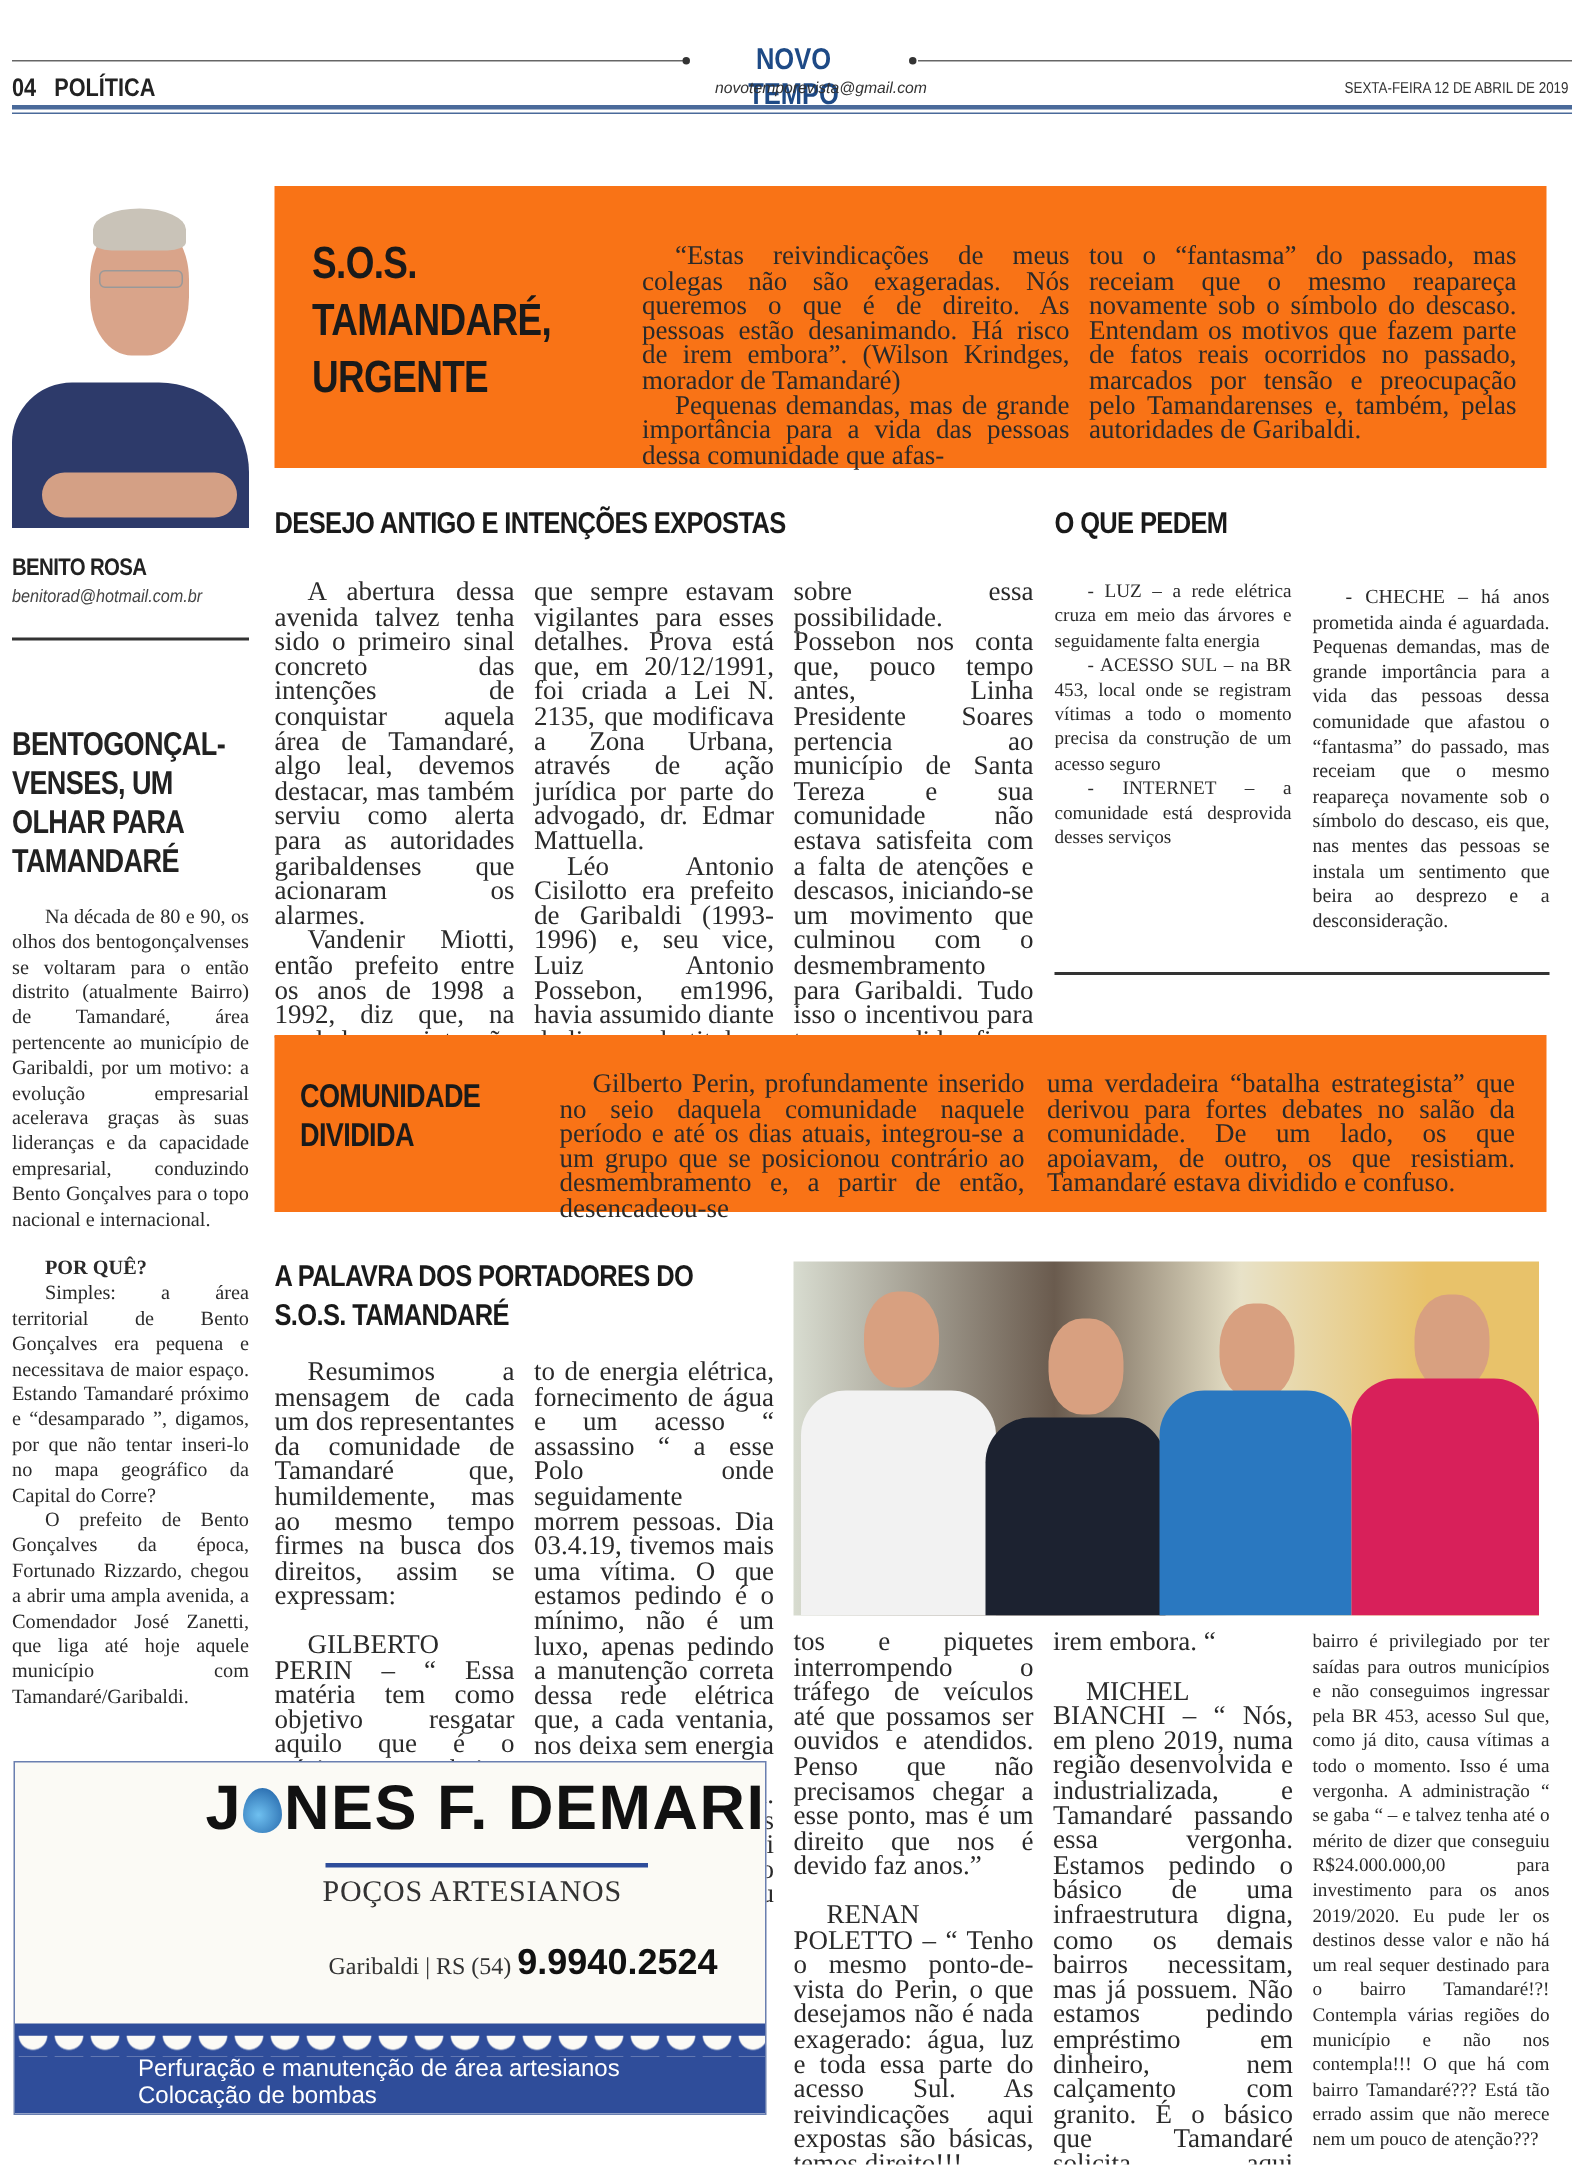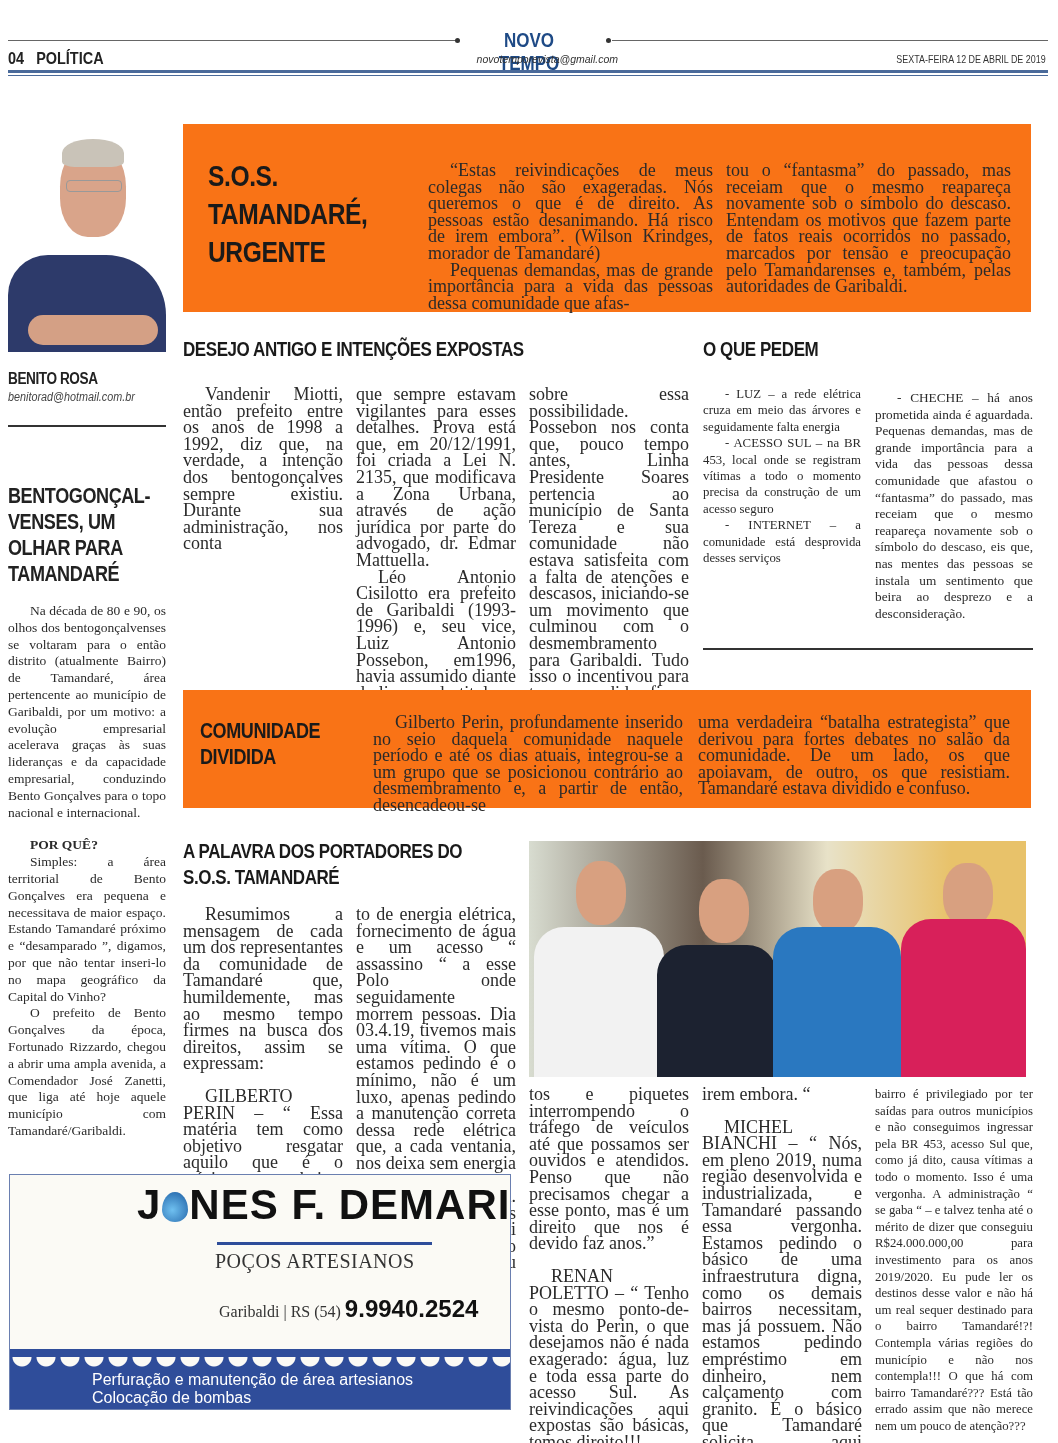--- a/index.html
+++ b/index.html
@@ -108,26 +108,27 @@
 
 <div class="side-title head-font">
   <div>BENTOGONÇAL-</div>
   <div>VENSES, UM</div>
   <div>OLHAR PARA</div>
   <div>TAMANDARÉ</div>
 </div>
 <div class="abs body-text" style="left:8px;top:603px;width:158px;font-size:13.5px;line-height:16.8px;">
   <p>Na década de 80 e 90, os olhos dos bentogonçalvenses se voltaram para o então distrito (atualmente Bairro) de Tamandaré, área pertencente ao município de Garibaldi, por um motivo: a evolução empresarial acelerava graças às suas lideranças e da capacidade empresarial, conduzindo Bento Gonçalves para o topo nacional e internacional.</p>
   <p class="gap" style="font-weight:bold;">POR QUÊ?</p>
-  <p>Simples: a área territorial de Bento Gonçalves era pequena e necessitava de maior espaço. Estando Tamandaré próximo e “desamparado ”, digamos, por que não tentar inseri-lo no mapa geográfico da Capital do Vinho?</p>
+  <p>Simples: a área territorial de Bento Gonçalves era pequena e necessitava de maior espaço. Estando Tamandaré próximo e “desamparado ”, digamos, por que não tentar inseri-lo no mapa geográfico da Capital do Corre?</p>
   <p>O prefeito de Bento Gonçalves da época, Fortunado Rizzardo, chegou a abrir uma ampla avenida, a Comendador José Zanetti, que liga até hoje aquele município com Tamandaré/Garibaldi.</p>
 </div>
 
 <div class="section-title head-font" style="left:183px;top:338px;">DESEJO ANTIGO E INTENÇÕES EXPOSTAS</div>
 <div class="abs body-text" style="left:183px;top:386px;width:160px;">
+  <p>A abertura dessa avenida talvez tenha sido o primeiro sinal concreto das intenções de conquistar aquela área de Tamandaré, algo leal, devemos destacar, mas também serviu como alerta para as autoridades garibaldenses que acionaram os alarmes.</p>
   <p>Vandenir Miotti, então prefeito entre os anos de 1998 a 1992, diz que, na verdade, a intenção dos bentogonçalves sempre existiu. Durante sua administração, nos conta</p>
 </div>
 <div class="abs body-text" style="left:356px;top:386px;width:160px;">
   <p class="noind">que sempre estavam vigilantes para esses detalhes. Prova está que, em 20/12/1991, foi criada a Lei N. 2135, que modificava a Zona Urbana, através de ação jurídica por parte do advogado, dr. Edmar Mattuella.</p>
   <p>Léo Antonio Cisilotto era prefeito de Garibaldi (1993-1996) e, seu vice, Luiz Antonio Possebon, em1996, havia assumido diante da licença do titular e revela também que sempre estavam alertados</p>
 </div>
 <div class="abs body-text" style="left:529px;top:386px;width:160px;">
   <p class="noind">sobre essa possibilidade. Possebon nos conta que, pouco tempo antes, Linha Presidente Soares pertencia ao município de Santa Tereza e sua comunidade não estava satisfeita com a falta de atenções e descasos, iniciando-se um movimento que culminou com o desmembramento para Garibaldi. Tudo isso o incentivou para tomar medida firme para não perder Tamandaré, eis que o sinal de alerta havia sido disparado.</p>
 </div>
 

